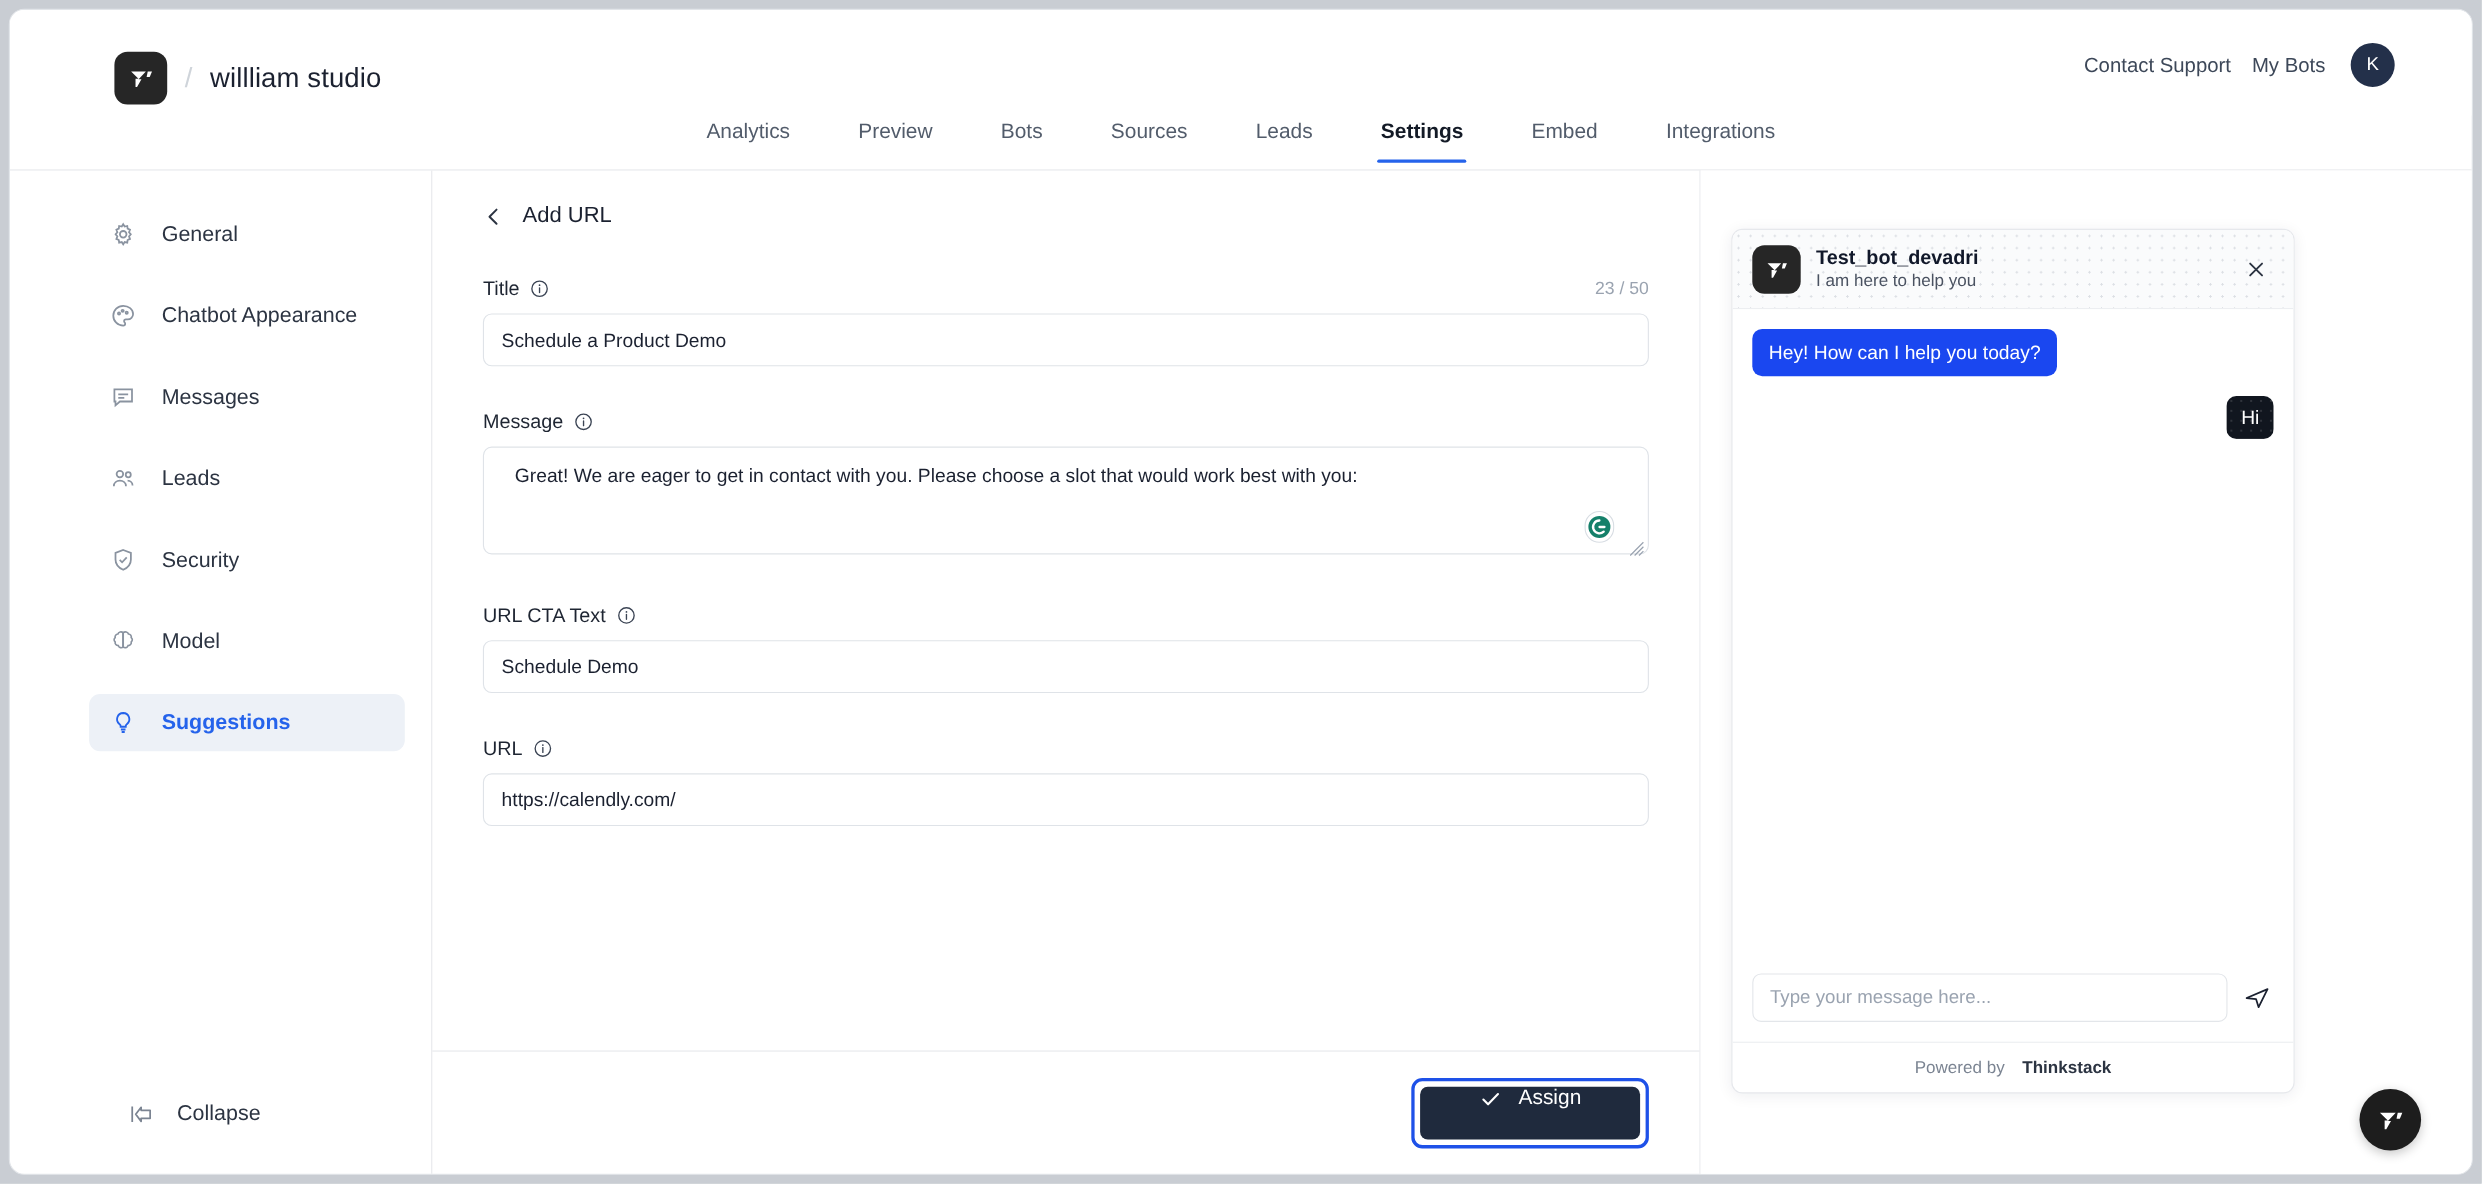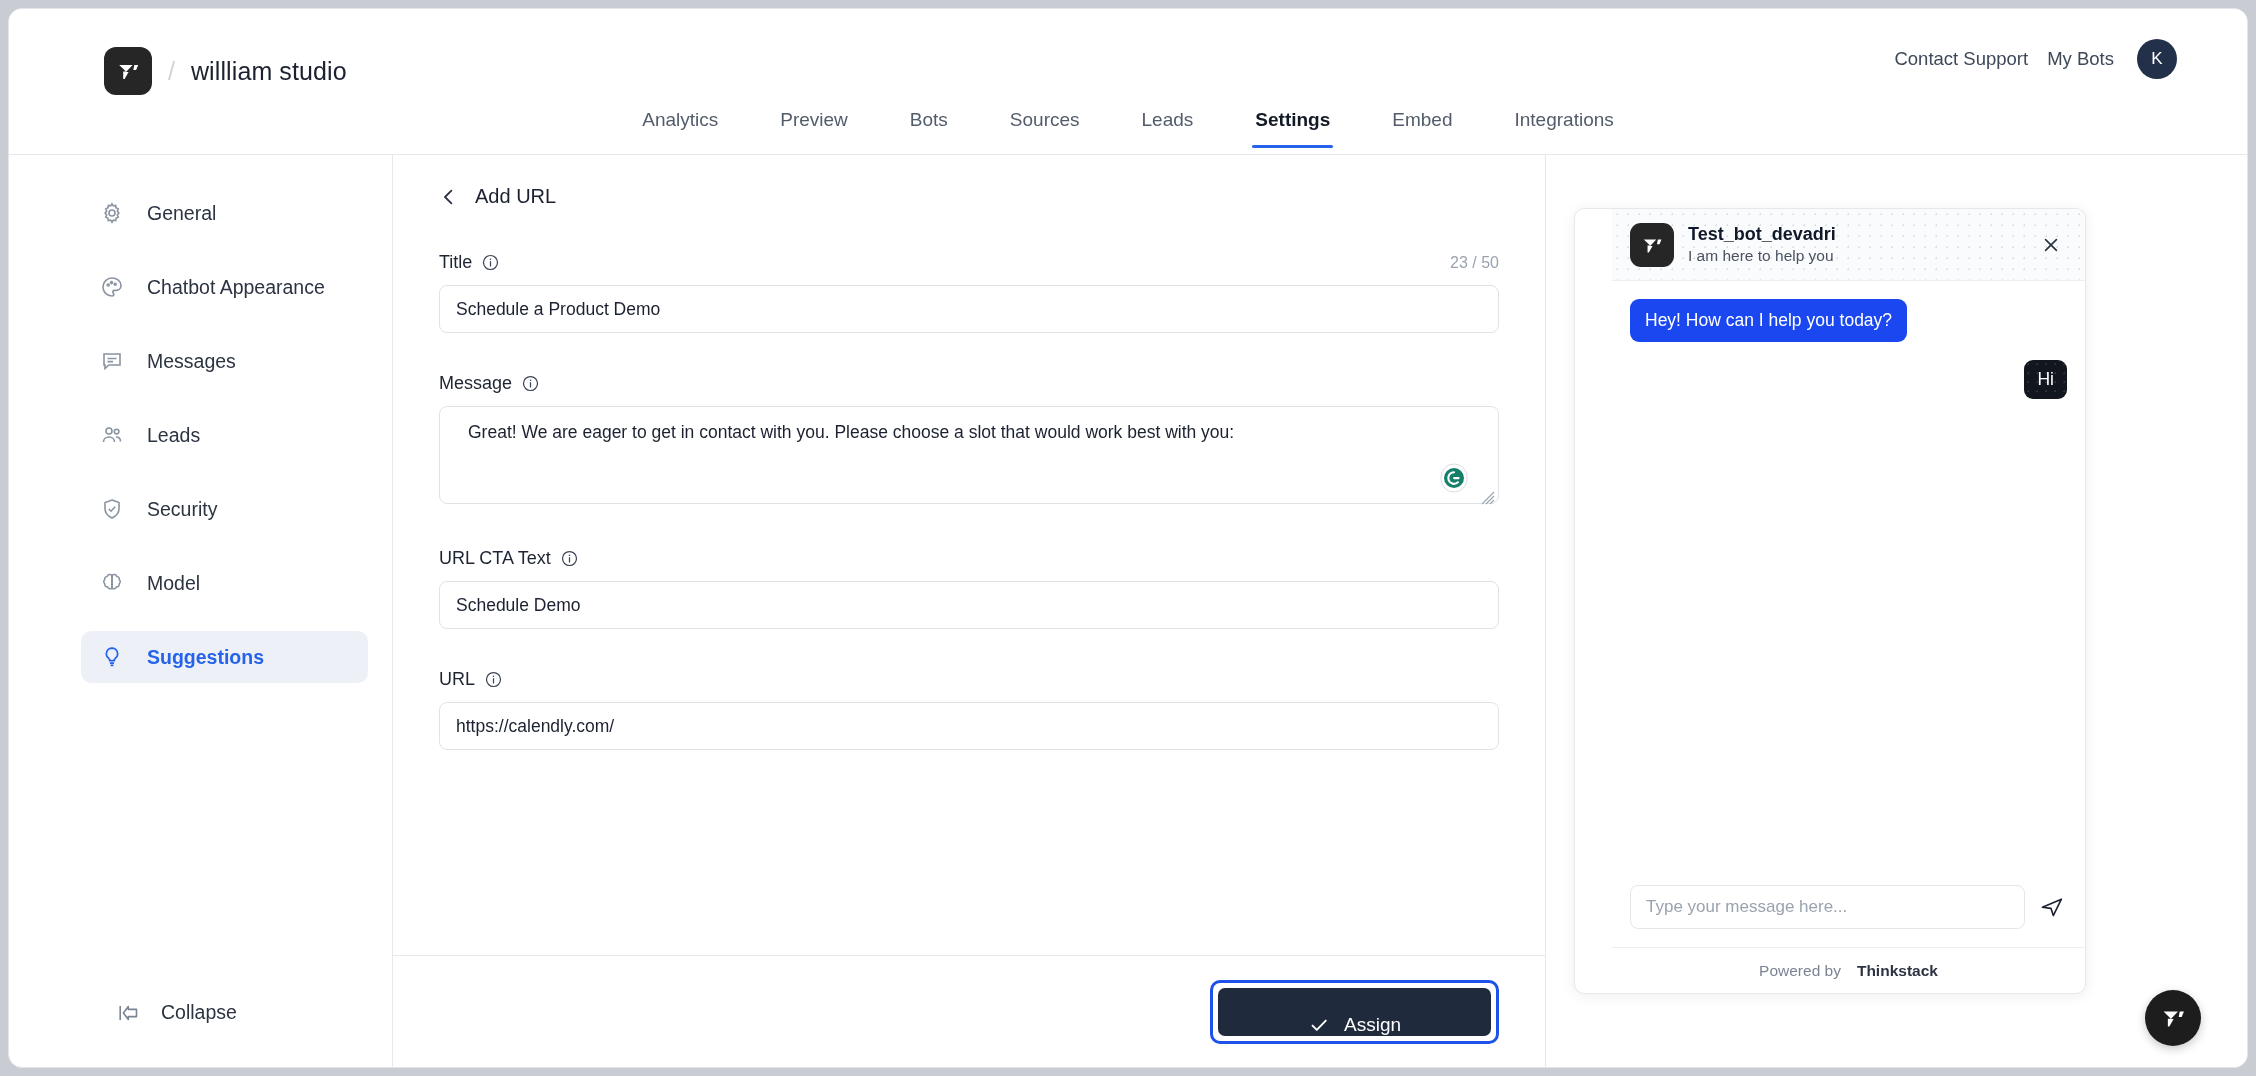--- a/index.html
+++ b/index.html
@@ -201,47 +201,46 @@
     display: flex; align-items: center; justify-content: flex-end;
     padding-right: 46px;
   }
   .assign-ring {
     border: 3px solid #1e51e8;
     border-radius: 10px;
     padding: 5px;
     display: inline-block;
   }
   .assign-btn {
-    width: 273px; height: 48px;
+    width: 200px; height: 48px;
     background: #1f2a3d;
     color: #ffffff;
     border: none; border-radius: 7px;
     font-family: "Liberation Sans", sans-serif;
     font-size: 19px;
-    display: flex; align-items: flex-end; justify-content: center; gap: 14px;
+    display: flex; align-items: flex-start; justify-content: center; gap: 14px;
     cursor: pointer;
   }
 
   
   .right-col {
     flex: 1;
     position: relative;
     background: #fff;
   }
   .chat-card {
     position: absolute;
     left: 28px; top: 53px;
     width: 512px; height: 786px;
     background: #fff;
     border: 1px solid #e6e8ec;
     border-radius: 10px;
     box-shadow: 0 2px 14px rgba(20,30,50,.07);
     display: flex; flex-direction: column;
     overflow: hidden;
-    padding-left: 37px;
   }
   .chat-head {
     height: 72px;
     display: flex; align-items: center; gap: 14px;
     padding: 0 18px;
     border-bottom: 1px solid #eceef1;
     background-color: #fafbfc;
     background-image: radial-gradient(#dcdfe4 1px, transparent 1px);
     background-size: 11px 11px;
   }

